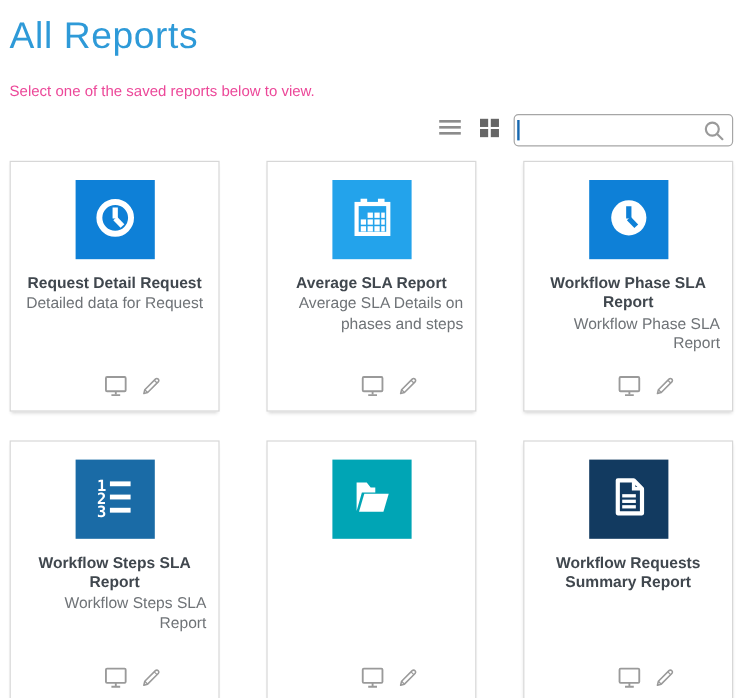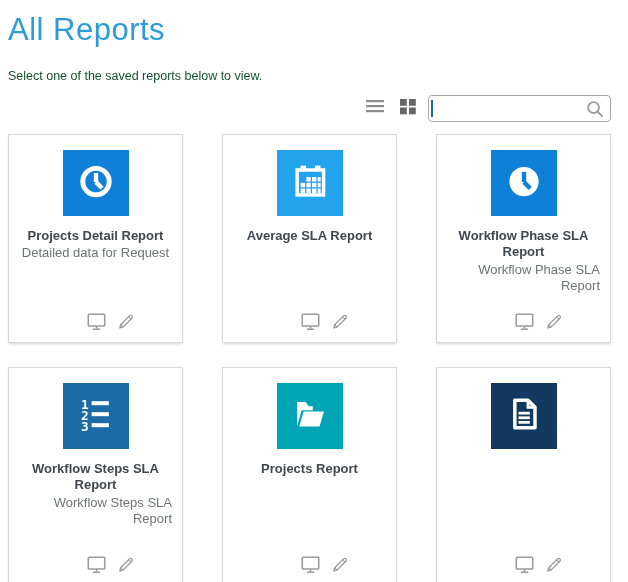--- a/index.html
+++ b/index.html
@@ -6,21 +6,21 @@
   html, body { background: #ffffff; font-family: "Liberation Sans", sans-serif; }
   .page {
     width: 628px; height: 582px; overflow: hidden;
     padding: 10px 17px 0 8px; position: relative; background: #fff;
   }
   .page-title {
     font-size: 31px; font-weight: 300; color: #2e9ad8;
     letter-spacing: 0.5px; margin-top: 2px;
   }
   .page-subtitle {
-    font-size: 12.5px; color: #14532d; margin-top: 21px;
+    font-size: 12.5px; color: #ec4899; margin-top: 21px;
   }
   .toolbar {
     margin-top: 11px; display: flex; justify-content: flex-end;
     align-items: center; gap: 9px; height: 28px;
   }
   .view-toggle {
     background: none; border: none; padding: 2px; cursor: pointer;
     display: flex; align-items: center;
   }
   .search-box {
@@ -115,21 +115,21 @@
     <div class="card">
       <div class="tile" style="background: rgb(14, 128, 215); color: rgb(14, 128, 215);">
         <span>
           <svg width="44" height="44" viewBox="0 0 24 24">
             <circle cx="12" cy="12.3" r="7.2" fill="none" stroke="#fff" stroke-width="2.7"></circle>
             <line x1="12" y1="12.6" x2="12" y2="7.6" stroke="#fff" stroke-width="2.4"></line>
             <line x1="12" y1="12.6" x2="15.3" y2="16" stroke="#fff" stroke-width="2.4"></line>
           </svg>
         </span>
       </div>
-      <div class="card-title">Projects Detail Report</div>
+      <div class="card-title">Request Detail Request</div>
       <div class="card-subtitle">Detailed data for Request</div>
       <div class="card-actions">
         <button class="action-btn">
           <span>
             <svg width="22" height="21" viewBox="0 0 24 23">
               <rect x="3" y="3.5" width="18" height="13" rx="1" fill="none" stroke="#9a9a9a" stroke-width="1.7"></rect>
               <line x1="12" y1="16.5" x2="12" y2="19.5" stroke="#9a9a9a" stroke-width="1.7"></line>
               <line x1="8" y1="20" x2="16" y2="20" stroke="#9a9a9a" stroke-width="1.7"></line>
             </svg>
           </span>
@@ -161,20 +161,21 @@
             <rect x="13.1" y="13" width="2.4" height="2.4" fill="#fff"></rect>
             <rect x="16.2" y="13" width="1.6" height="2.4" fill="#fff"></rect>
             <rect x="6.9" y="16.1" width="2.4" height="2.4" fill="#fff"></rect>
             <rect x="10" y="16.1" width="2.4" height="2.4" fill="#fff"></rect>
             <rect x="13.1" y="16.1" width="2.4" height="2.4" fill="#fff"></rect>
             <rect x="16.2" y="16.1" width="1.6" height="2.4" fill="#fff"></rect>
           </svg>
         </span>
       </div>
       <div class="card-title">Average SLA Report</div>
+      <div class="card-subtitle">Average SLA Details on phases and steps</div>
       <div class="card-actions">
         <button class="action-btn">
           <span>
             <svg width="22" height="21" viewBox="0 0 24 23">
               <rect x="3" y="3.5" width="18" height="13" rx="1" fill="none" stroke="#9a9a9a" stroke-width="1.7"></rect>
               <line x1="12" y1="16.5" x2="12" y2="19.5" stroke="#9a9a9a" stroke-width="1.7"></line>
               <line x1="8" y1="20" x2="16" y2="20" stroke="#9a9a9a" stroke-width="1.7"></line>
             </svg>
           </span>
         </button>
@@ -263,21 +264,20 @@
 
     <div class="card">
       <div class="tile" style="background: rgb(0, 165, 181); color: rgb(0, 165, 181);">
         <span>
           <svg width="44" height="44" viewBox="0 0 24 24">
             <path d="M5 18.5 V5.5 h4.6 l1.8 2.3 H13.5 v2.2 H7.4 L5 18.5 Z" fill="#fff"></path>
             <path d="M6.1 18.8 L8.5 10.6 H19.6 L17.2 18.8 Z" fill="#fff"></path>
           </svg>
         </span>
       </div>
-      <div class="card-title">Projects Report</div>
       <div class="card-subtitle"></div>
       <div class="card-actions">
         <button class="action-btn">
           <span>
             <svg width="22" height="21" viewBox="0 0 24 23">
               <rect x="3" y="3.5" width="18" height="13" rx="1" fill="none" stroke="#9a9a9a" stroke-width="1.7"></rect>
               <line x1="12" y1="16.5" x2="12" y2="19.5" stroke="#9a9a9a" stroke-width="1.7"></line>
               <line x1="8" y1="20" x2="16" y2="20" stroke="#9a9a9a" stroke-width="1.7"></line>
             </svg>
           </span>
@@ -299,20 +299,21 @@
         <span>
           <svg width="44" height="44" viewBox="0 0 24 24">
             <path d="M7 4.5 h7.2 l3.8 3.8 V19.5 H7 Z" fill="none" stroke="#fff" stroke-width="1.9" stroke-linejoin="round"></path>
             <path d="M14.2 4.5 v3.8 h3.8" fill="none" stroke="#fff" stroke-width="1.6"></path>
             <rect x="9" y="10.8" width="6.2" height="1.5" fill="#fff"></rect>
             <rect x="9" y="13.3" width="6.2" height="1.5" fill="#fff"></rect>
             <rect x="9" y="15.8" width="6.2" height="1.5" fill="#fff"></rect>
           </svg>
         </span>
       </div>
+      <div class="card-title">Workflow Requests Summary Report</div>
       <div class="card-subtitle"></div>
       <div class="card-actions">
         <button class="action-btn">
           <span>
             <svg width="22" height="21" viewBox="0 0 24 23">
               <rect x="3" y="3.5" width="18" height="13" rx="1" fill="none" stroke="#9a9a9a" stroke-width="1.7"></rect>
               <line x1="12" y1="16.5" x2="12" y2="19.5" stroke="#9a9a9a" stroke-width="1.7"></line>
               <line x1="8" y1="20" x2="16" y2="20" stroke="#9a9a9a" stroke-width="1.7"></line>
             </svg>
           </span>

